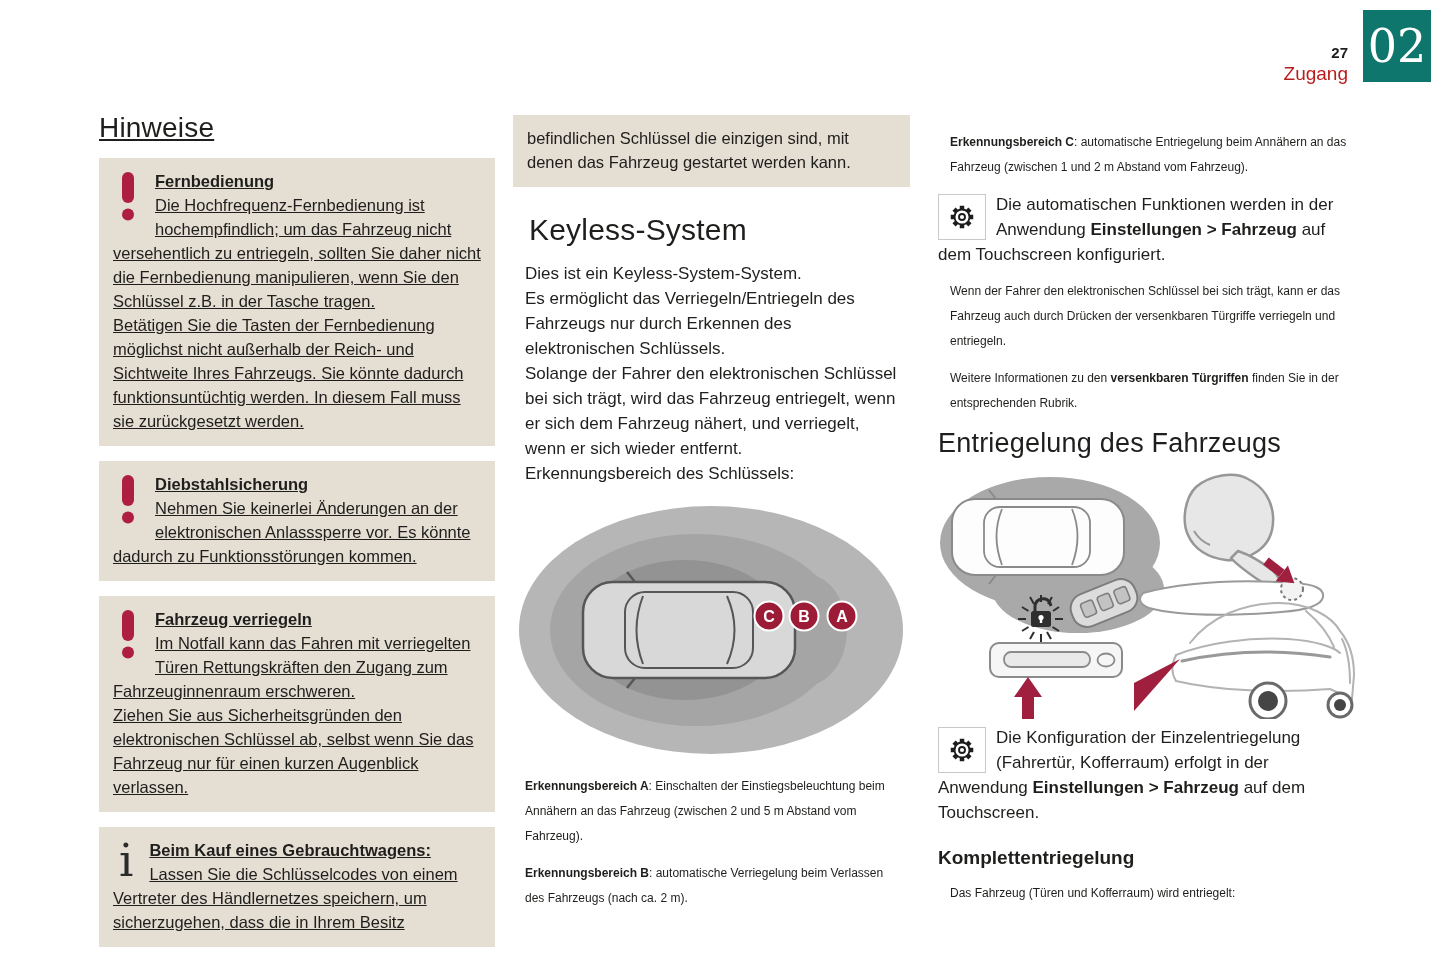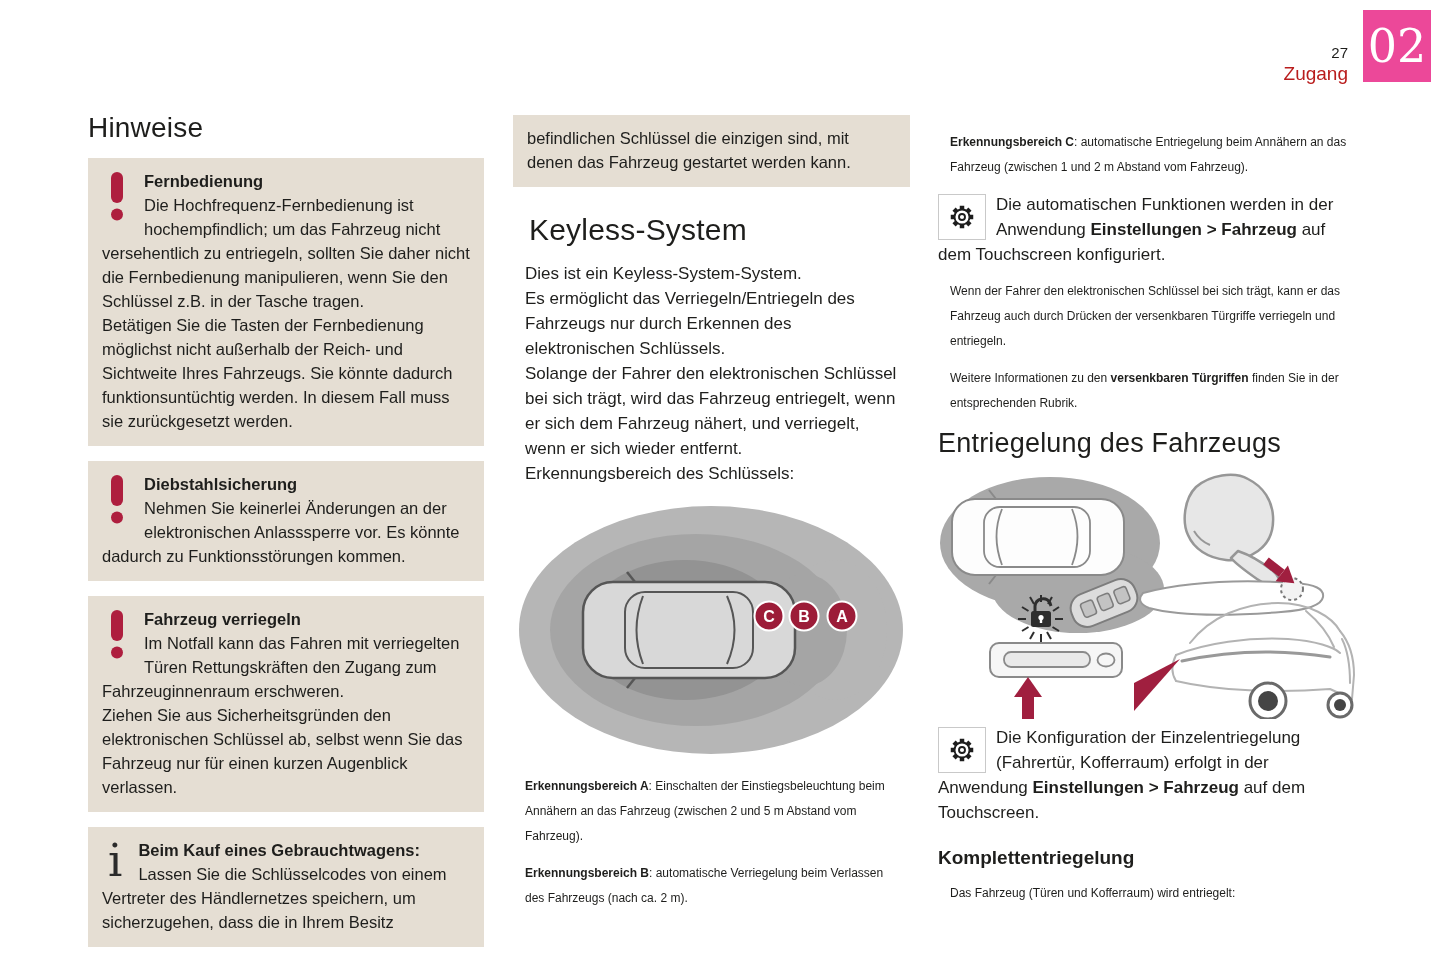--- a/index.html
+++ b/index.html
@@ -1,21 +1,21 @@
 <!DOCTYPE html>
 <html><head>
 <meta charset="utf-8">
 <style>
   html,body{margin:0;padding:0;}
   body{
     width:1445px;height:963px;position:relative;background:#ffffff;
     font-family:"Liberation Sans",sans-serif;color:#1e1e1c;overflow:hidden;
   }
   .col{position:absolute;}
-  #col-left{left:88px;top:112px;width:396px;}
+  #col-left{left:99px;top:112px;width:396px;text-decoration:underline;}
   #col-mid{left:513px;top:115px;width:397px;}
   #col-right{left:938px;top:118px;width:424px;}
 
   h1.section{font-size:28px;font-weight:400;margin:0 0 14px 0;letter-spacing:.2px;color:#1e1e1c;}
   #col-mid h1.section{font-size:30px;margin:26px 0 14px 16px;}
   #col-right h1.section{font-size:27px;margin:8px 0 12px 0;}
 
   .note{background:#E5DED3;padding:11px 14px 13px 14px;margin-bottom:15px;
         font-size:16.5px;line-height:24px;}
   .note-title{display:block;font-weight:700;}
@@ -31,24 +31,24 @@
   .gear-note{font-size:17px;line-height:25px;margin:1px 0 0 0;clear:both;}
   .gear-box{float:left;width:48px;height:46px;border:1px solid #c9c9c9;background:#fff;
             display:flex;align-items:center;justify-content:center;margin:2px 10px 2px 0;box-sizing:border-box;}
 
   h2.sub{font-size:19px;font-weight:700;margin:22px 0 10px 0;clear:both;}
 
   .diagram{display:block;margin:4px 0 6px 0;}
   .illustrations{display:block;margin:2px 0 6px 0;}
 
   #page-number{position:absolute;top:44px;left:1240px;width:108px;text-align:right;
-               font-size:15px;font-weight:400;color:#1e1e1c;}
+               font-size:15px;font-weight:700;color:#1e1e1c;}
   #section-label{position:absolute;top:63px;left:1190px;width:158px;text-align:right;
                font-size:19px;font-weight:400;color:#b91c1c;}
-  #chapter-box{position:absolute;left:1363px;top:10px;width:68px;height:72px;background:#ec4899;
+  #chapter-box{position:absolute;left:1363px;top:10px;width:68px;height:72px;background:#0f766e;
                display:flex;align-items:center;justify-content:center;}
   #chapter-box .num{font-family:"DejaVu Serif",serif;font-size:46px;color:#ffffff;font-weight:400;}
 </style>
 </head>
 <body>
 
 <div id="page-number">27</div>
 <div id="section-label">Zugang</div>
 <div id="chapter-box">
   <span class="num">02</span>

